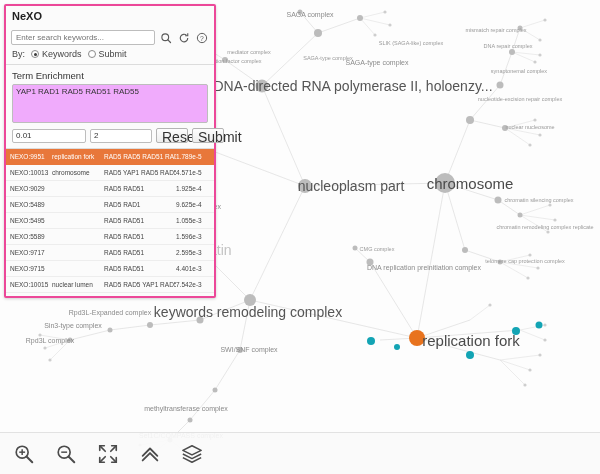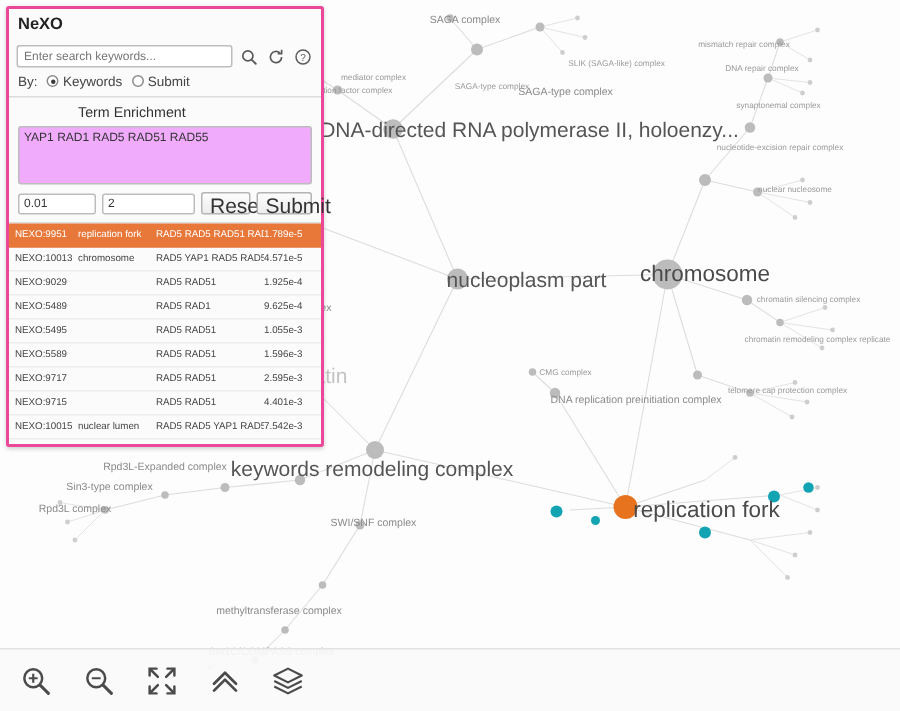--- a/index.html
+++ b/index.html
@@ -129,21 +129,20 @@
   }
 
   .section-sep {
     border-top: 1px solid #dcdcdc;
     margin: 0;
   }
   .section-title {
     padding: 5px 2px 3px 6px;
     font-size: 9.5px;
     color: #333;
-    margin-left: 40px;
   }
   .term-box {
     margin: 0 6px 5px 6px;
     height: 39px;
     border: 1px solid #bdbdbd;
     background: #f0abfc;
     border-radius: 2px;
     font-size: 8px;
     color: #333;
     padding: 2px 3px;
@@ -162,21 +161,21 @@
     border: 1px solid #bdbdbd;
     background: #fff;
     border-radius: 2px;
     font-size: 8px;
     color: #333;
     padding: 0 3px;
     box-sizing: border-box;
     outline: none;
     font-family: "Liberation Sans", sans-serif;
   }
-  .ctl-input.pval { width: 52px; }
+  .ctl-input.pval { width: 74px; }
   .ctl-input.count { width: 62px; }
   .btn {
     height: 15px;
     min-width: 32px;
     border: 1px solid #b4b4b4;
     background: linear-gradient(#fdfdfd, #ededed);
     border-radius: 2px;
     font-size: 14px;
     color: #333;
     cursor: pointer;

